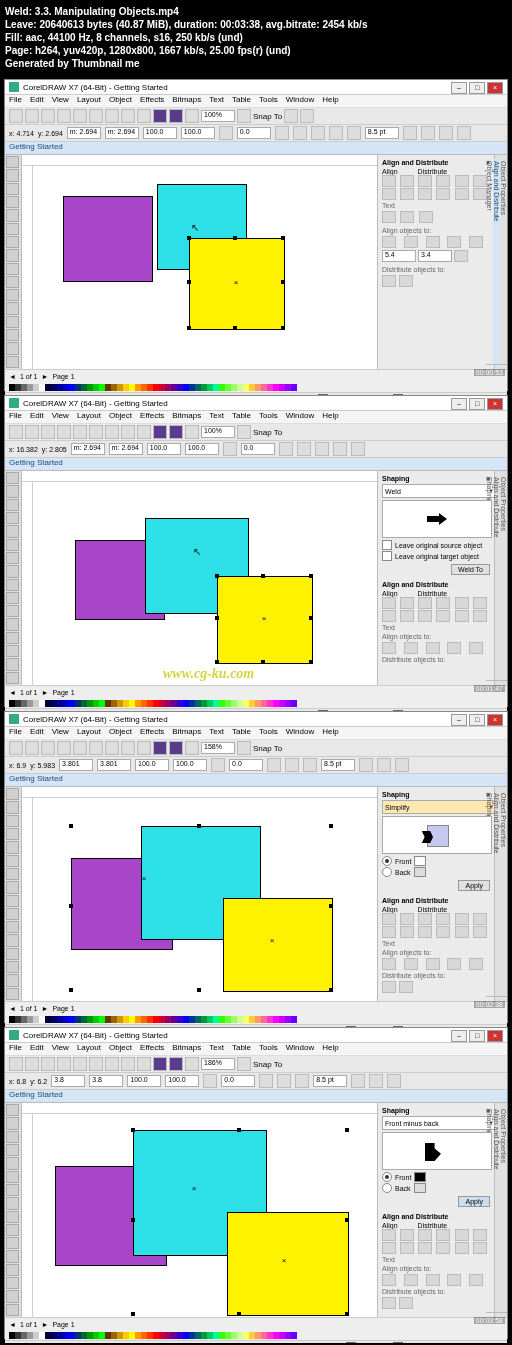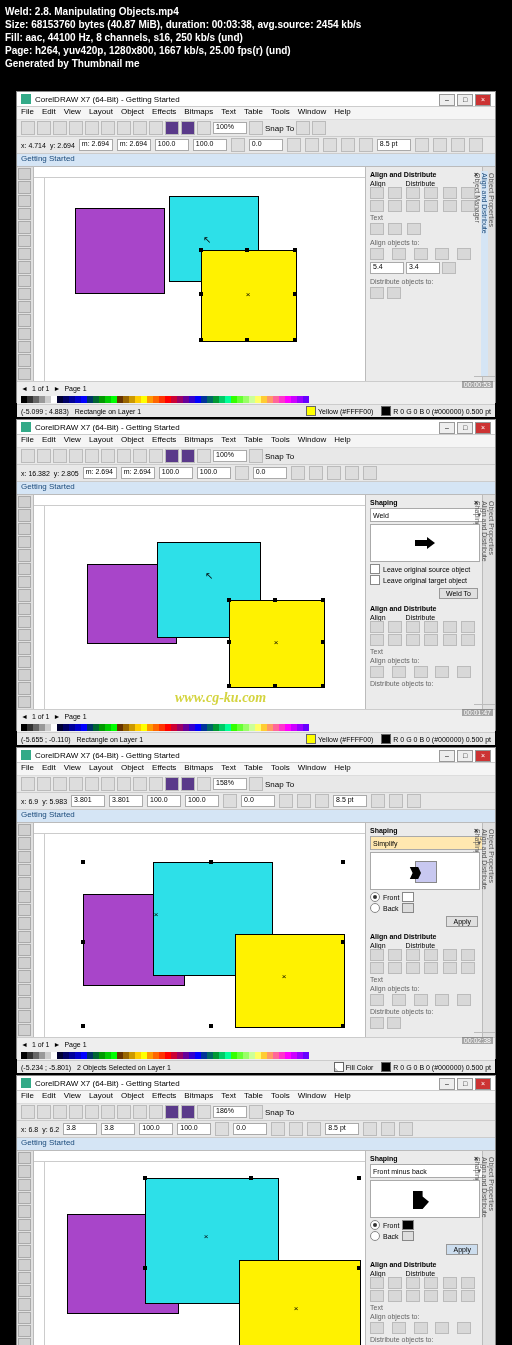--- a/index.html
+++ b/index.html
@@ -1,17 +1,17 @@
 <!DOCTYPE html>
 <html><head>
 <meta charset="utf-8">
 <style>
 body{margin:0;background:#000;font-family:Arial,sans-serif;font-size:8px;color:#000;width:512px}
 .hdr{color:#fff;font-weight:bold;padding:5px;font-size:10px;line-height:1.3}
-.frame{background:#404040;position:relative;height:310px;border:1px solid #888;margin:16px}
+.frame{background:#404040;position:relative;height:310px;border:1px solid #888;margin:4px}
 .titlebar{background:#fff;height:14px;display:flex;align-items:center;padding:0 4px;font-size:8px;border-bottom:1px solid #ccc}
 .titlebar .icon{width:10px;height:10px;background:#3a8;margin-right:4px}
 .winbtns{position:absolute;right:4px;top:2px;display:flex;gap:2px}
 .winbtn{width:14px;height:10px;border:1px solid #999;background:#eee;font-size:7px;text-align:center;line-height:9px}
 .winbtn.close{background:#c33;color:#fff}
 .menubar{background:#f5f5f5;height:12px;padding:0 4px;font-size:8px;display:flex;gap:8px;border-bottom:1px solid #ddd}
 .menubar span{cursor:default}
 .toolbar{background:#e8e8e8;height:16px;border-bottom:1px solid #ccc;display:flex;align-items:center;padding:0 4px;gap:2px}
 .tbtn{width:12px;height:12px;background:#ddd;border:1px solid #bbb}
 .tbtn.b{background:#5a3a8a}
@@ -58,22 +58,22 @@
 .shape{position:absolute;border:1px solid #000}
 .handle{position:absolute;width:4px;height:4px;background:#000}
 .cross{position:absolute;width:6px;height:6px;font-size:8px;line-height:6px;text-align:center;color:#000}
 .wm{position:absolute;font-size:14px;color:#d4d440;font-family:Georgia,serif;font-style:italic;font-weight:bold}
 .ts{position:absolute;right:2px;bottom:14px;font-size:7px;color:#fff;background:rgba(0,0,0,0.3);padding:0 2px}
 </style>
 </head>
 <body>
 
 <div class="hdr">
-<span>Weld:</span> <span>2.8. Manipulating Objects.mp4</span><br>
-<span>Size:</span> <span>68153760</span> <span>bytes (40.87 MiB),</span> <span>duration:</span> <span>00:03:38,</span> <span>avg.source:</span> <span>2454 kb/s</span><br>
+<span>Weld:</span> <span>3.3. Manipulating Objects.mp4</span><br>
+<span>Leave:</span> <span>20640613</span> <span>bytes (40.87 MiB),</span> <span>duration:</span> <span>00:03:38,</span> <span>avg.bitrate:</span> <span>2454 kb/s</span><br>
 <span>Fill:</span> <span>aac, 44100 Hz, 8 channels, s16, 250 kb/s (und)</span><br>
 <span>Page:</span> <span>h264, yuv420p, 1280x800, 1667 kb/s, 25.00 fps(r) (und)</span><br>
 <span>Generated by Thumbnail me</span>
 </div>
 
 <div class="frame">
 <div class="titlebar">
       <div class="icon"></div>
       <span>CorelDRAW X7 (64-Bit) - Getting Started</span>
 <div class="winbtns">

